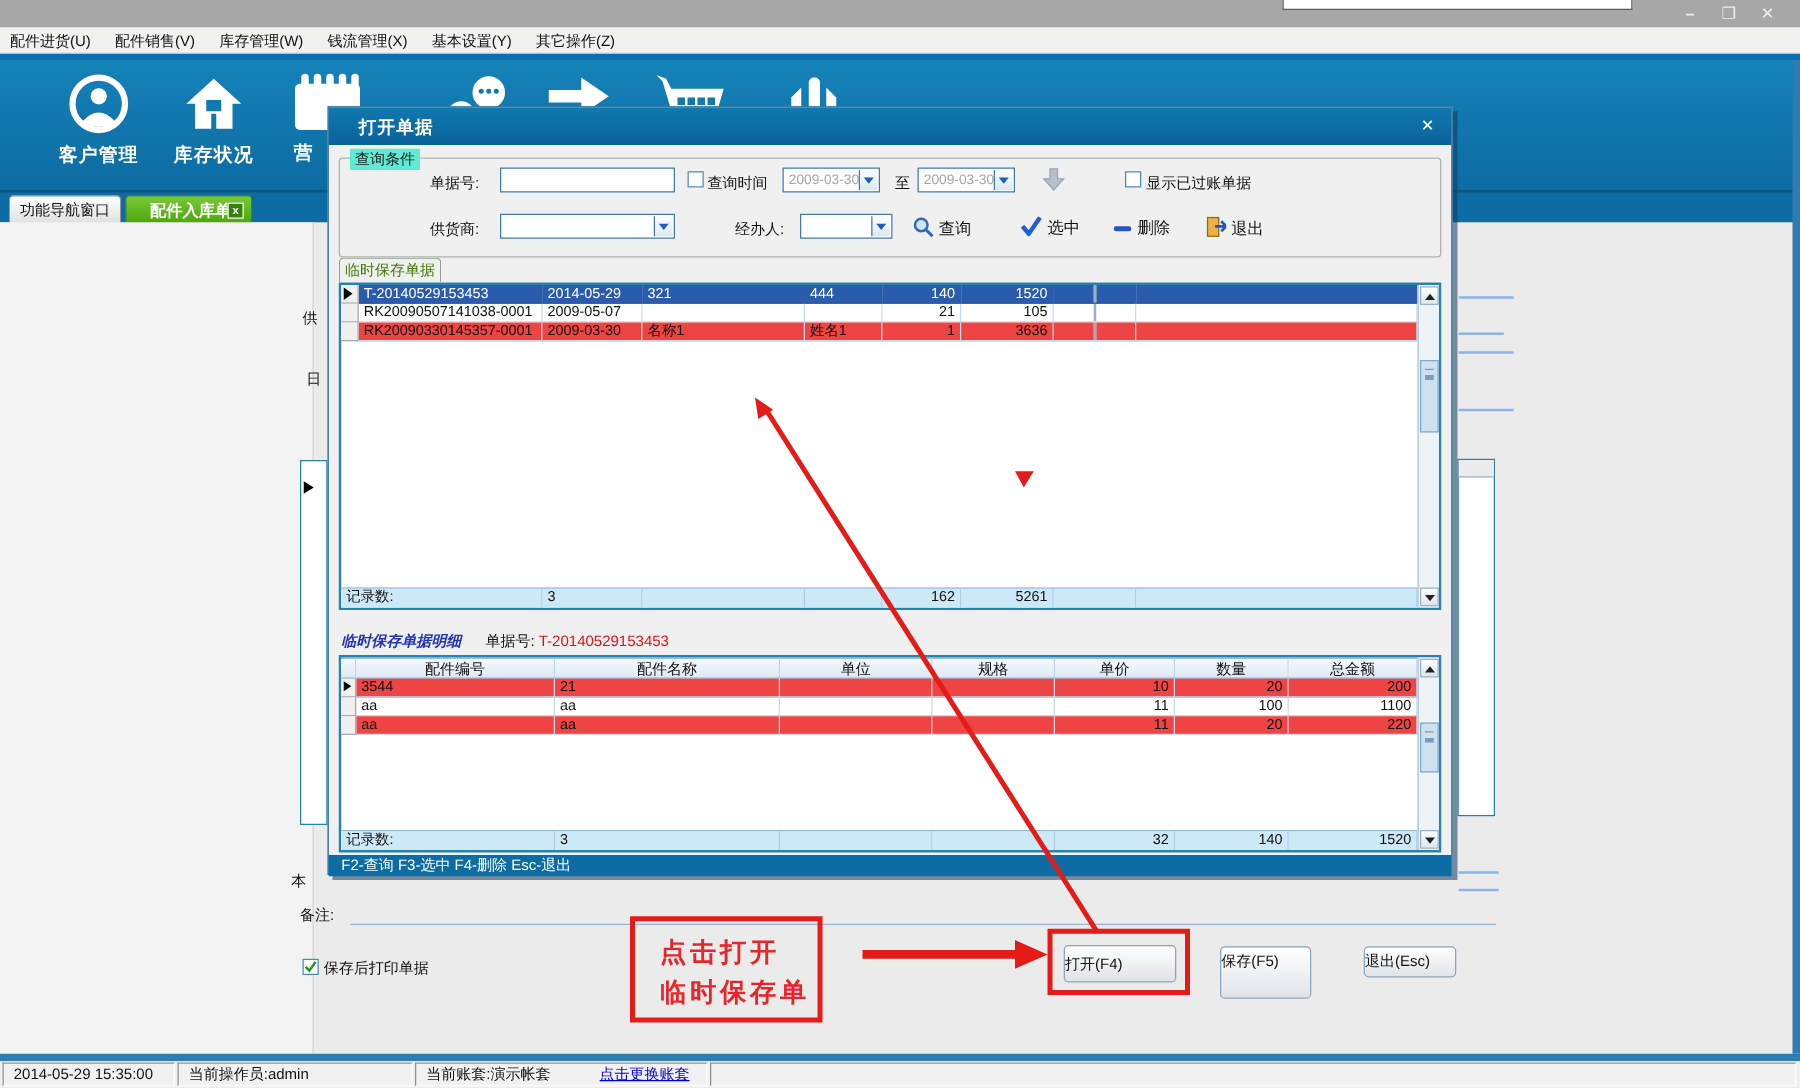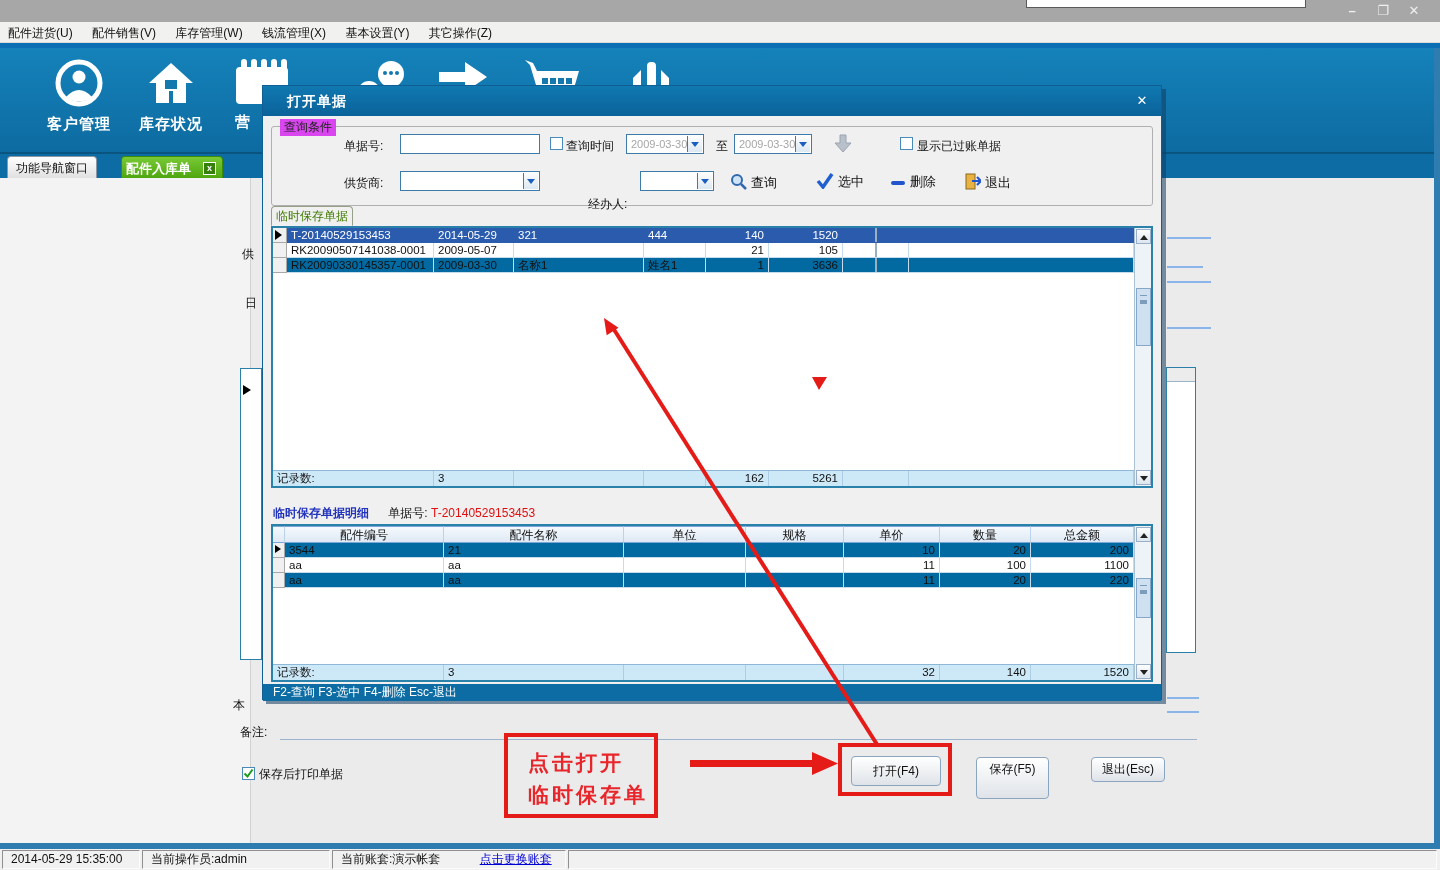--- a/index.html
+++ b/index.html
@@ -17,48 +17,48 @@
 
   
   .toolbar { left:0; top:48px; width:1440px; height:104px; background:linear-gradient(#1582ba,#0d6ba1); }
   .tbitem { position:absolute; top:10px; width:86px; text-align:center; color:#fff; }
   .tbitem .lbl { margin-top:4px; font-size:15px; font-weight:bold; letter-spacing:1px; }
   .tbicon { display:inline-block; height:50px; }
 
   
   .tabstrip { left:0; top:152px; width:1440px; height:26px; background:#0d6ca3; border-top:2px solid #0a5580; }
   .tab1 { position:absolute; left:7px; top:2px; width:90px; height:24px; background:linear-gradient(#ffffff,#dddddd); border:1px solid #8b98a5; border-bottom:none; border-radius:4px 4px 0 0; text-align:center; line-height:23px; font-size:12px; color:#111; }
-  .tab2 { position:absolute; left:100px; top:2px; width:102px; height:24px; background:linear-gradient(#79ca35,#4aa30c); border:1px solid #3c8a08; border-bottom:none; border-radius:4px 4px 0 0; color:#fff; font-weight:bold; font-size:13px; line-height:23px; padding-left:4px;margin-left:21px; }
+  .tab2 { position:absolute; left:100px; top:2px; width:102px; height:24px; background:linear-gradient(#79ca35,#4aa30c); border:1px solid #3c8a08; border-bottom:none; border-radius:4px 4px 0 0; color:#fff; font-weight:bold; font-size:13px; line-height:23px; padding-left:19px; }
   .tab2 .x { position:absolute; right:6px; top:5px; width:13px; height:13px; background:#35810a; border:1px solid #fff; color:#fff; font-size:9px; line-height:11px; text-align:center; font-weight:bold; }
 
   
   .content { left:0; top:178px; width:1440px; height:665px; background:#ebebeb; }
   .leftpanel { left:0; top:178px; width:251px; height:665px; background:#f3f3f3; border-right:1px solid #d2d2d2; }
   .rborder { left:1434px; top:48px; width:6px; height:795px; background:#2e7cb0; }
   .bborder { left:0; top:843px; width:1440px; height:6px; background:#2e7cb0; }
 
   .bgline { position:absolute; height:2px; background:#8ab4ea; }
   .bglabel { position:absolute; font-size:12px; color:#111; }
   .bgsliver { left:240px; top:368px; width:22px; height:292px; background:#fff; border:1px solid #2a7fa8; }
   .bgbox { left:1166px; top:367px; width:30px; height:286px; background:#fff; border:1px solid #2a7fa8; }
   .bgbox .hd { height:14px; background:#ececec; border-bottom:1px solid #9ab4c8; }
   .tri-right { width:0; height:0; border-top:5px solid transparent; border-bottom:5px solid transparent; border-left:8px solid #000; }
   .remarkline { left:280px; top:739px; width:917px; height:1px; background:#9ab4d0; }
 
   .cbbox { position:absolute; width:13px; height:13px; background:#fff; border:1px solid #4a8ab8; }
-  .btn3d { position:absolute; border:1px solid #8aa5c0; border-radius:4px; background:linear-gradient(#ffffff,#dfe3e8); box-shadow:inset 0 1px 0 #fff; font-size:12px; color:#111; text-align:center; }
+  .btn3d { position:absolute; border:1px solid #8aa5c0; border-radius:4px; background:linear-gradient(#ffffff,#dfe3e8); box-shadow:inset 0 1px 0 #fff; font-size:12px; color:#111; text-align:left; }
 
   
   .dialog { left:262px; top:85px; width:900px; height:615px; background:#f0f0f0; border:1px solid #0f5f94; box-shadow:4px 4px 0 rgba(18,60,96,.55); z-index:10; }
   .dlg-title { position:absolute; left:0; top:0; width:898px; height:30px; background:linear-gradient(#1178b0,#0a629a); color:#fff; }
   .dlg-title .t { position:absolute; left:24px; top:7px; font-weight:bold; font-size:14px; letter-spacing:1px; }
   .dlg-close { position:absolute; right:10px; top:6px; width:18px; height:18px; color:#fff; font-size:13px; font-weight:bold; text-align:center; line-height:18px; }
 
   .qgroup { position:absolute; left:8px; top:40px; width:882px; height:80px; border:1px solid #b0b0b0; border-radius:3px; }
-  .qgroup .glabel { position:absolute; left:8px; top:-8px; background:#d946ef; padding:0 4px; font-size:12px; color:#222; }
+  .qgroup .glabel { position:absolute; left:8px; top:-8px; background:#5eead4; padding:0 4px; font-size:12px; color:#222; }
   .flabel { position:absolute; font-size:12px; color:#111; }
   .tinput { position:absolute; height:20px; background:#fff; border:1px solid #3d7bab; }
   .combo { position:absolute; height:20px; background:#fff; border:1px solid #3d7bab; }
   .combo .dd, .dcombo .dd { position:absolute; right:1px; top:1px; bottom:1px; width:15px; background:linear-gradient(#fdfdfd,#dce8f2); border-left:1px solid #3d7bab; }
   .dd i { position:absolute; left:3px; top:6px; width:0; height:0; border-left:4px solid transparent; border-right:4px solid transparent; border-top:5px solid #1a5fc0; }
   .dcombo { position:absolute; height:20px; background:#fff; border:1px solid #3d7bab; color:#a6a6a6; font-size:11px; }
   .dcombo .dt { position:absolute; left:4px; top:3px; }
   .qact { position:absolute; font-size:13px; color:#111; }
   .qact svg { vertical-align:-3px; margin-right:4px; }
 
@@ -67,37 +67,37 @@
   .grid { position:absolute; background:#fff; border:2px solid #2a82aa; }
   .g1 { left:8px; top:140px; width:882px; height:262px; }
   .g2 { left:8px; top:438px; width:882px; height:158px; }
   .g1row { display:grid; grid-template-columns:14px 147px 80px 130px 62px 63px 74px 66px 225px; }
   .g2row { display:grid; grid-template-columns:12px 159px 180px 122px 98px 96px 91px 103px; }
   .hcell { background:linear-gradient(#ffffff,#d4d4d4); border-right:1px solid #a8a8a8; border-bottom:1px solid #989898; text-align:center; font-size:12px; color:#111; display:flex; align-items:center; justify-content:center; line-height:13px; }
   .g1 .hcell { height:29px; }
   .h2cell { background:linear-gradient(#f4f9fd,#dfe9f4); border-top:1px solid #7aa7d8; border-bottom:1px solid #7aa7d8; border-right:1px solid #bcd2e8; text-align:center; font-size:12px; color:#111; height:17px; line-height:16px; }
   .dcell { height:15px; font-size:11.5px; line-height:14px; border-right:1px solid #c6dcec; border-bottom:1px solid #c6dcec; white-space:nowrap; overflow:hidden; color:#111; }
   .dcell.l { padding-left:4px; } .dcell.r { padding-right:4px; text-align:right; } .dcell.c { text-align:center; }
-  .row-alt .dcell { background:#0369a1; }
+  .row-alt .dcell { background:#ef4444; }
   .row-sel .dcell { background:#2a5bad; color:#fff; border-color:#2a5bad; }
   .ind { background:#f0f0f0 !important; border-right:1px solid #a8a8a8 !important; border-bottom:1px solid #a8a8a8 !important; position:relative; }
   .ind .tri-right { position:absolute; left:2px; top:2px; border-top-width:5px; border-bottom-width:5px; border-left-width:7px; }
   .rowcb { width:11px; height:11px; background:#fdfdfd; border:1px solid #9ab0c0; margin:1px auto 0 auto; }
   .gsummary { position:absolute; left:0; bottom:0; background:#cde9f8; border-top:1px solid #8fb8d8; }
   .gsummary .dcell { background:#cde9f8; border-right:1px solid #aecce2; border-bottom:none; height:15px; }
   .vscroll { position:absolute; right:0; top:0; bottom:0; width:17px; background:#eef3f8; border-left:1px solid #aac2d4; }
   .sbtn { position:absolute; left:1px; width:15px; height:15px; background:linear-gradient(#fdfdfd,#dde6ee); border:1px solid #9ab0c8; }
   .sbtn i { position:absolute; left:3px; width:0; height:0; border-left:4px solid transparent; border-right:4px solid transparent; }
   .sbtn.up i { top:5px; border-bottom:5px solid #222; }
   .sbtn.dn i { top:5px; border-top:5px solid #222; }
   .sthumb { position:absolute; left:1px; width:15px; background:#cfe0f0; border:1px solid #86a7c8; }
   .sthumb i { display:block; margin:45% auto 0 auto; width:7px; border-top:1px solid #7c9cba; box-shadow:0 2px 0 #7c9cba, 0 4px 0 #7c9cba; height:5px; }
 
   .dcaption { position:absolute; left:10px; top:419px; font-size:12px; }
-  .dcaption .a { color:#2233bb; font-weight:bold; }
+  .dcaption .a { color:#2233bb; font-weight:bold;font-style:italic; }
   .dcaption .b { color:#111; margin-left:16px; }
   .dcaption .c { color:#e01010; }
 
   .fbar { position:absolute; left:0; top:598px; width:898px; height:17px; background:#0d6ca3; color:#fff; font-size:12px; line-height:17px; padding-left:10px; }
 
   
   .statusbar { left:0; top:849px; width:1440px; height:21px; background:#f0f0f0; }
   .seg { position:absolute; top:1px; height:19px; background:#f1f1f1; border:1px solid; border-color:#909090 #fcfcfc #fcfcfc #909090; font-size:12px; color:#111; line-height:17px; padding-left:8px; white-space:nowrap; }
   .seg a { color:#0000d4; text-decoration:underline; }
 
@@ -281,21 +281,21 @@
     <div class="cbbox" style="left:628px; top:10px; position:absolute;"></div>
     <span class="flabel" style="left:645px; top:11px;">显示已过账单据</span>
 
     <span class="flabel" style="left:72px; top:48px;">供货商:</span>
     <div class="combo" style="left:128px; top:44px; width:140px;">
       <span class="dd">
           <i></i>
         </span>
     </div>
 
-    <span class="flabel" style="left:316px; top:48px;margin-top:21px;">经办人:</span>
+    <span class="flabel" style="left:316px; top:48px;">经办人:</span>
     <div class="combo" style="left:368px; top:44px; width:74px;">
       <span class="dd">
           <i></i>
         </span>
     </div>
 
     <span class="qact" style="left:458px; top:46px;">
       <svg width="17" height="17" viewBox="0 0 17 17">
           <circle cx="7" cy="7" r="5" fill="#cfe3f6" stroke="#3168b0" stroke-width="2"></circle>
           <path d="M11 11l5 5" stroke="#3168b0" stroke-width="2.5"></path>

